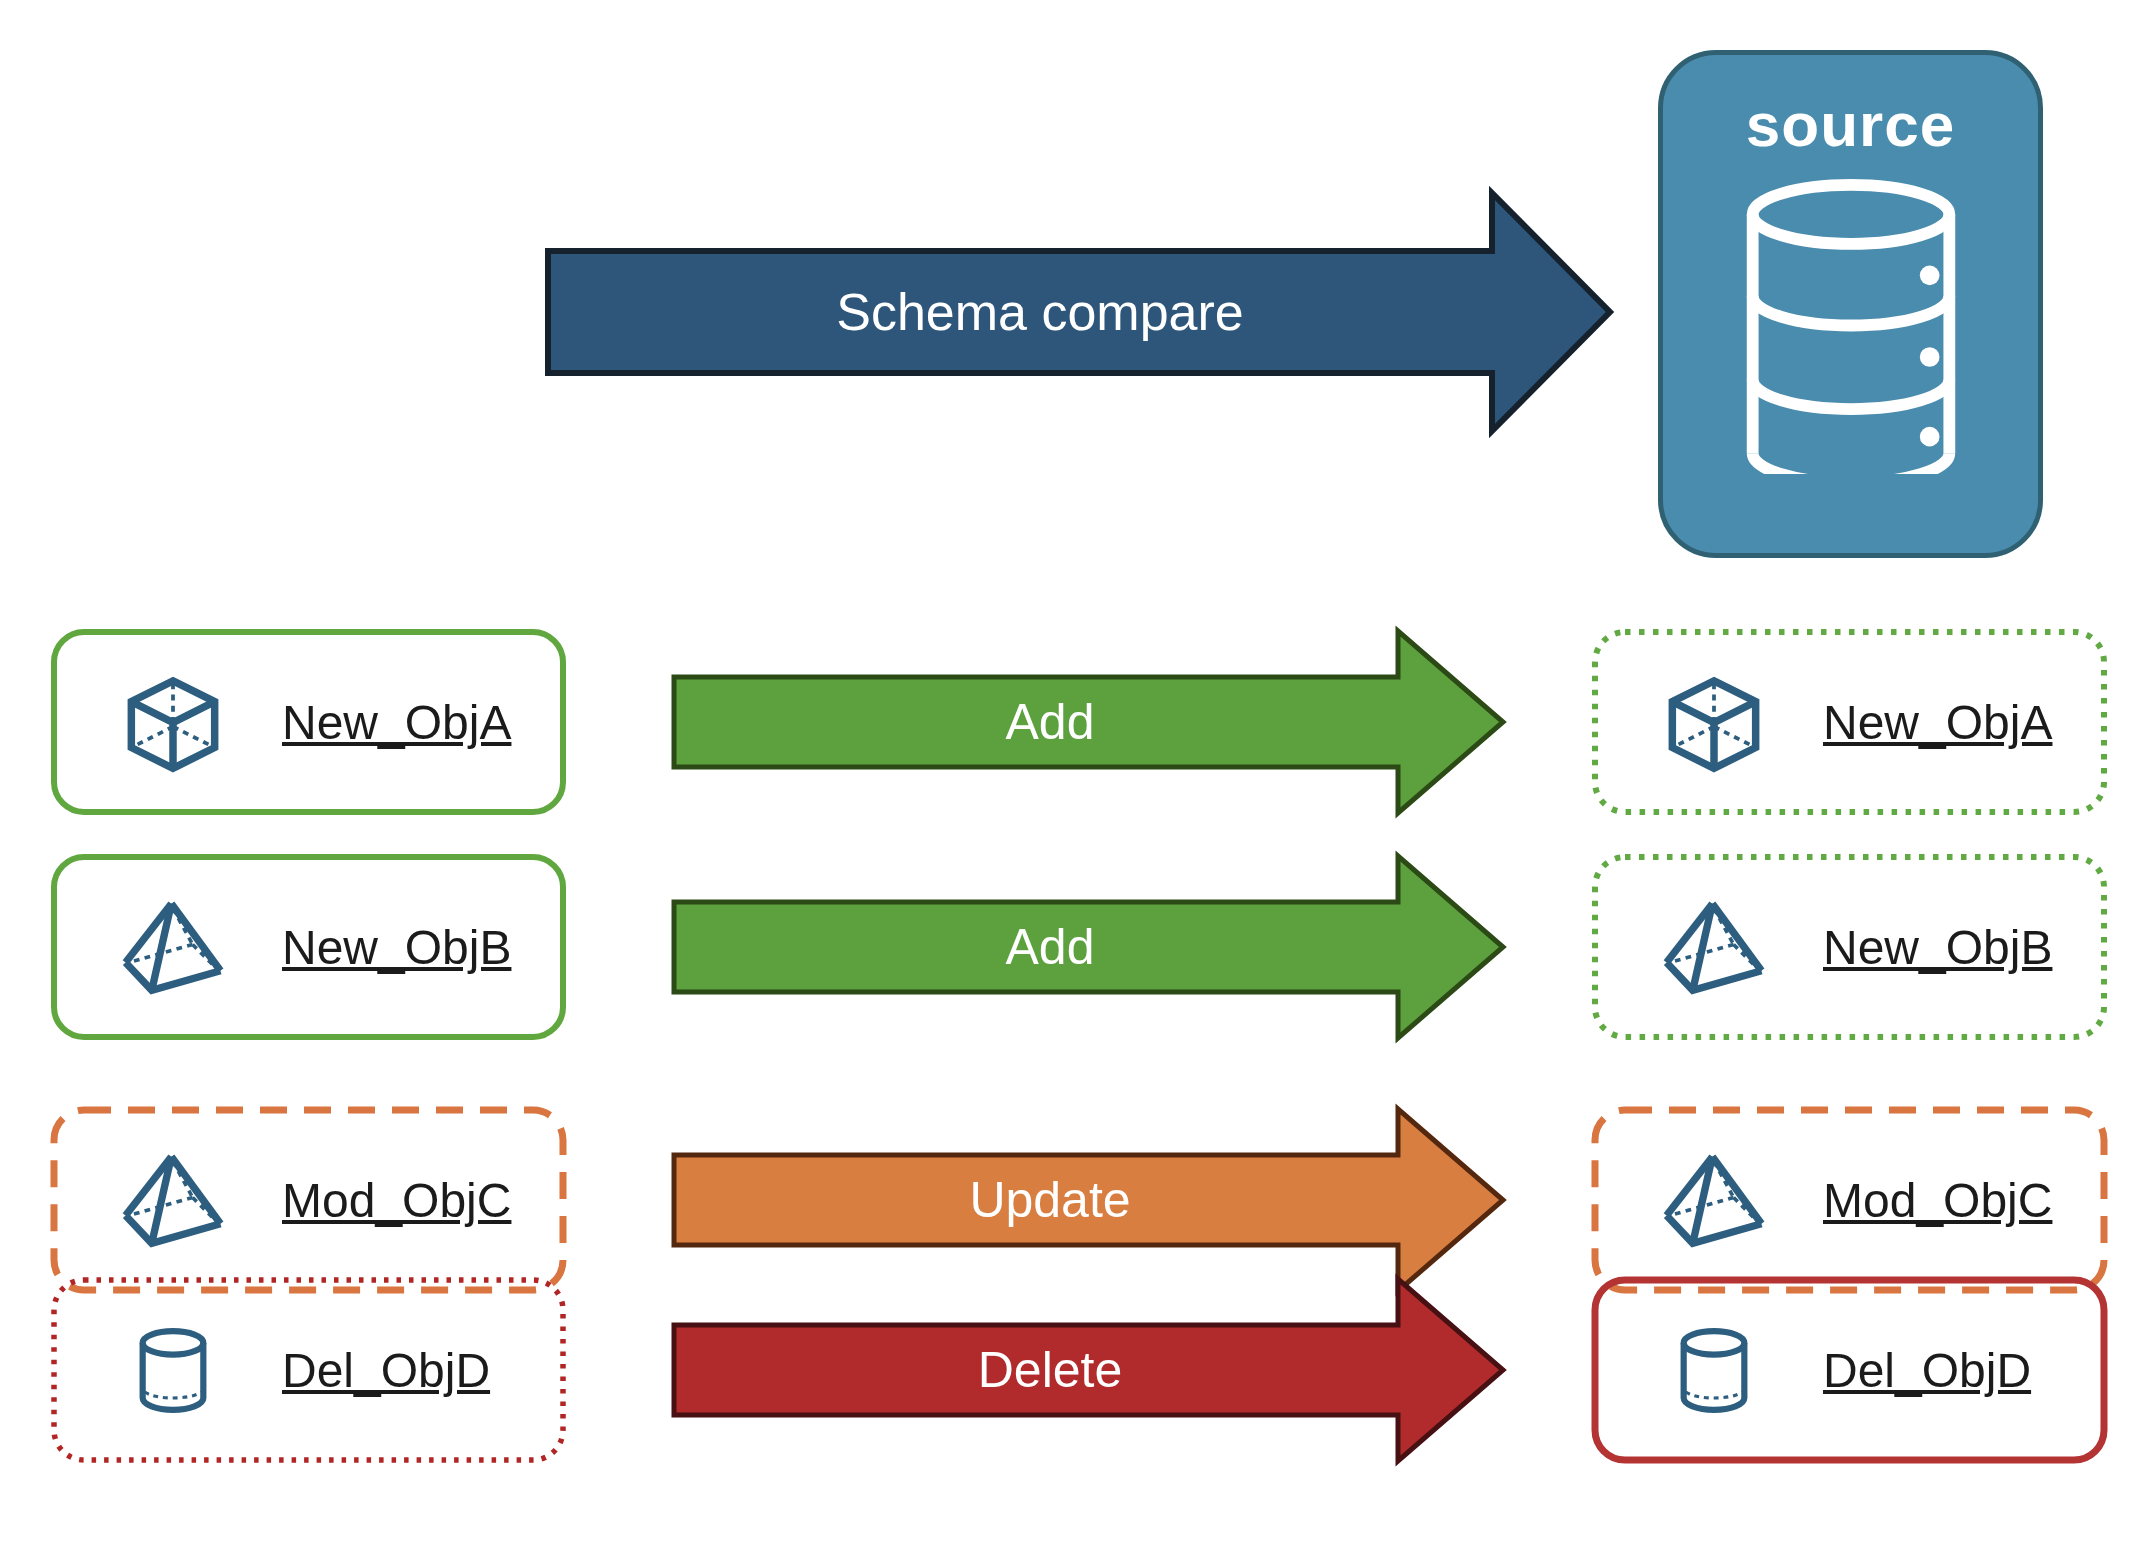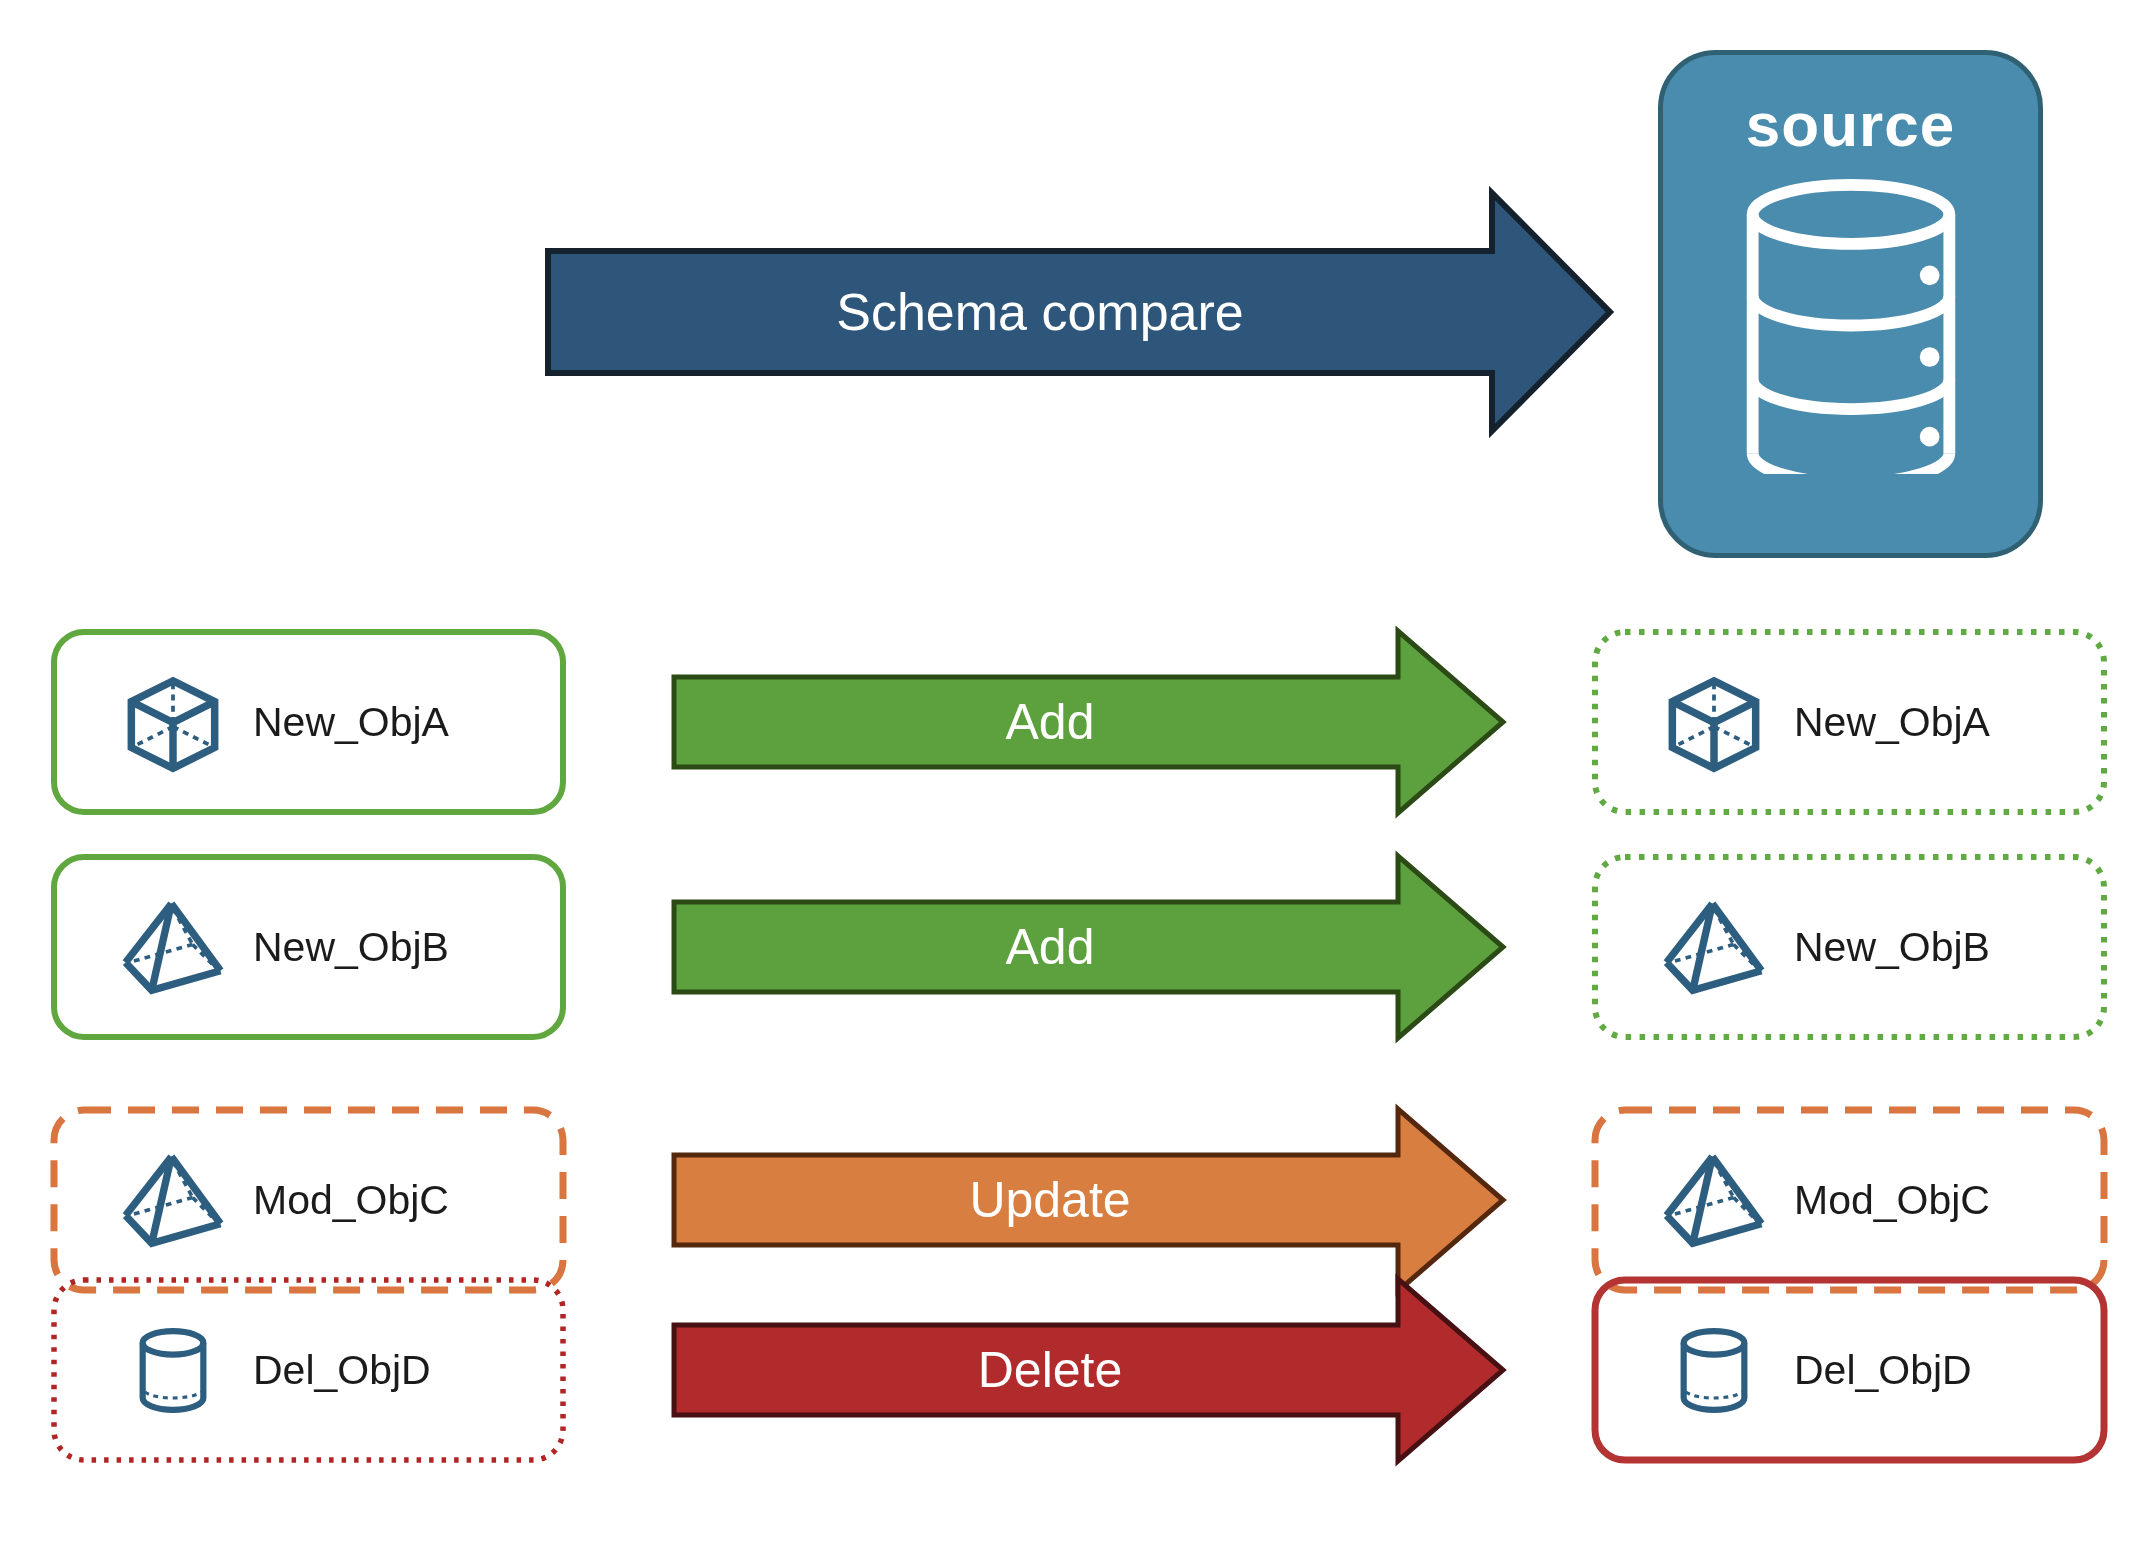--- a/index.html
+++ b/index.html
@@ -56,23 +56,24 @@
   .bd-dotted-green{stroke:var(--green-dotted);stroke-width:6;stroke-dasharray:5.5 8.5;}
   .bd-dashed-orange{stroke:var(--orange-dashed);stroke-width:7;stroke-dasharray:27 17;}
   .bd-dotted-red  {stroke:var(--red-dotted);stroke-width:5.5;stroke-dasharray:4.5 8;}
   .bd-solid-red   {stroke:var(--red-solid);stroke-width:7;}
   .obj-icon-box{width:110px;height:120px;flex:none;display:flex;align-items:center;justify-content:center;position:relative;}
   .obj-icon{color:var(--icon-stroke);}
   .obj-icon.cube{width:100px;height:105px;}
   .obj-icon.pyramid{width:108px;height:100px;}
   .obj-icon.cylinder{width:76px;height:91px;}
   .obj-label{
-    margin-left:25px;
-    font-size:41px;color:var(--label-text);
+    margin-left:54px;
+    font-size:48px;color:var(--label-text);
     white-space:nowrap;
+    text-decoration:underline;
   }
 </style>
 </head>
 <body>
 
 <svg width="0" height="0" style="position:absolute" aria-hidden="true">
   <defs>
     <symbol id="sym-package" viewBox="0 0 267 317">
       <g fill="none" stroke="currentColor" stroke-width="8" stroke-linejoin="miter">
         <path d="M135,7 L261,86 L260,232 L136,310 L6,233 L6,88 Z"></path>

